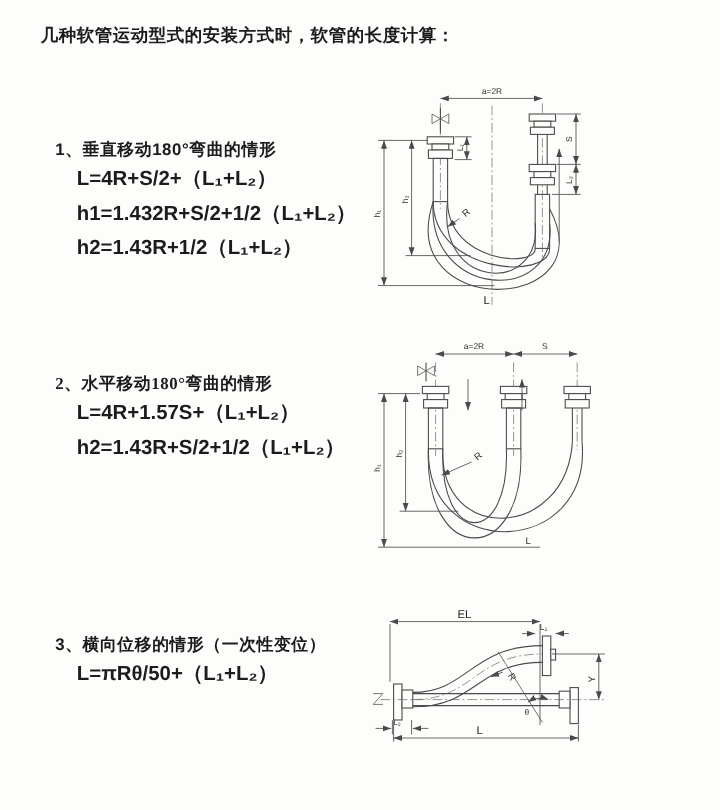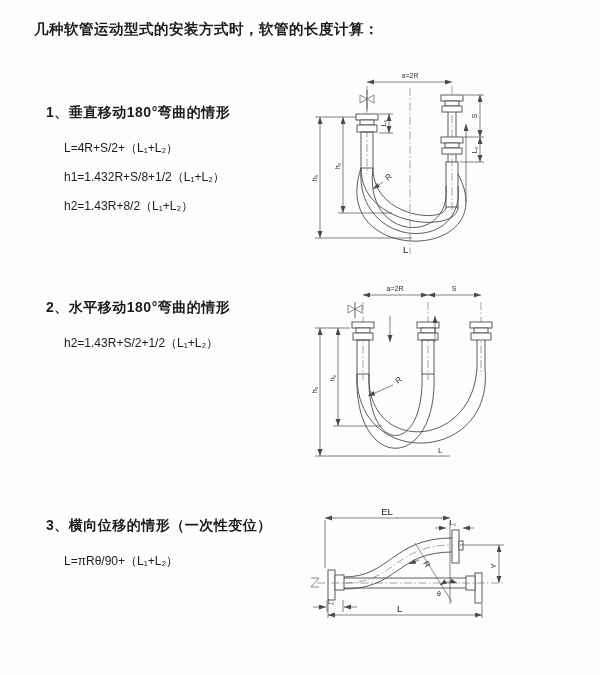--- a/index.html
+++ b/index.html
@@ -1,55 +1,56 @@
 <!DOCTYPE html>
 <html><head>
 <meta charset="utf-8">
 <style>
   html,body{margin:0;padding:0;}
   body{width:600px;height:675px;position:relative;background:#fdfdfb;
        font-family:"Liberation Sans","DejaVu Sans",sans-serif;color:#1c1c1c;overflow:hidden;}
   .abs{position:absolute;}
   .title{left:34px;top:20px;font-size:14.5px;font-weight:600;letter-spacing:.5px;text-align:right;}
-  .heading{font-size:14px;font-weight:600;letter-spacing:.5px;}
-  .formulas{font-size:12px;font-weight:400;}
+  .heading{font-size:14px;font-weight:600;letter-spacing:.5px;margin-top:12px;}
+  .formulas{font-size:17px;font-weight:700;}
   .formulas div{line-height:29px;height:29px;white-space:nowrap;}
   #h1s{left:46px;top:104px;} #f1{left:64px;top:134px;}
-  #h2s{left:46px;top:299px;} #f2{left:64px;top:329px;}
+  #h2s{left:46px;top:299px;font-family:Liberation Serif, serif;} #f2{left:64px;top:329px;}
   #h3s{left:46px;top:517px;} #f3{left:64px;top:547px;}
   svg{position:absolute;}
   .ln{stroke:#4a4a4a;stroke-width:.9;fill:none;}
   .thin{stroke:#5a5a5a;stroke-width:.7;fill:none;}
   .cl{stroke:#6a6a6a;stroke-width:.6;fill:none;stroke-dasharray:8 2.5 1.5 2.5;}
   .dim{stroke:#4a4a4a;stroke-width:.7;fill:none;}
   .fit{stroke:#4a4a4a;stroke-width:.9;fill:#fdfdfb;}
   .dt{font-size:7px;fill:#2d2d2d;stroke:none;font-family:"Liberation Sans","DejaVu Sans",sans-serif;}
   .dt8{font-size:8px;fill:#2d2d2d;stroke:none;font-family:"Liberation Sans","DejaVu Sans",sans-serif;}
   .dt9{font-size:9.5px;fill:#222;stroke:none;font-family:"Liberation Sans","DejaVu Sans",sans-serif;}
 </style>
 </head>
 <body>
 
 <div class="abs title">几种软管运动型式的安装方式时，软管的长度计算：</div>
 
 <div class="abs heading" id="h1s">1、垂直移动180°弯曲的情形</div>
 <div class="abs formulas" id="f1">
   <div>L=4R+S/2+（L₁+L₂）</div>
-  <div>h1=1.432R+S/8+1/2（L₁+L₂）</div>
-  <div>h2=1.43R+8/2（L₁+L₂）</div>
+  <div>h1=1.432R+S/2+1/2（L₁+L₂）</div>
+  <div>h2=1.43R+1/2（L₁+L₂）</div>
 </div>
 
 <div class="abs heading" id="h2s">2、水平移动180°弯曲的情形</div>
 <div class="abs formulas" id="f2">
+  <div>L=4R+1.57S+（L₁+L₂）</div>
   <div>h2=1.43R+S/2+1/2（L₁+L₂）</div>
 </div>
 
 <div class="abs heading" id="h3s">3、横向位移的情形（一次性变位）</div>
 <div class="abs formulas" id="f3">
-  <div>L=πRθ/90+（L₁+L₂）</div>
+  <div>L=πRθ/50+（L₁+L₂）</div>
 </div>
 
 <svg viewBox="0 0 300 200" style="left:300px;top:62px;" width="300" height="200">
   <defs>
     <marker id="m1" markerWidth="8" markerHeight="6" refX="7" refY="2.5" orient="auto-start-reverse" markerUnits="userSpaceOnUse">
       <path d="M0,0 L7,2.5 L0,5 Z" fill="#4a4a4a"></path>
     </marker>
     <pattern id="p1" width="3.5" height="3.5" patternUnits="userSpaceOnUse">
       <path d="M0,0 L3.5,3.5 M3.5,0 L0,3.5" stroke="#8a8a8a" stroke-width="0.5"></path>
     </pattern>

